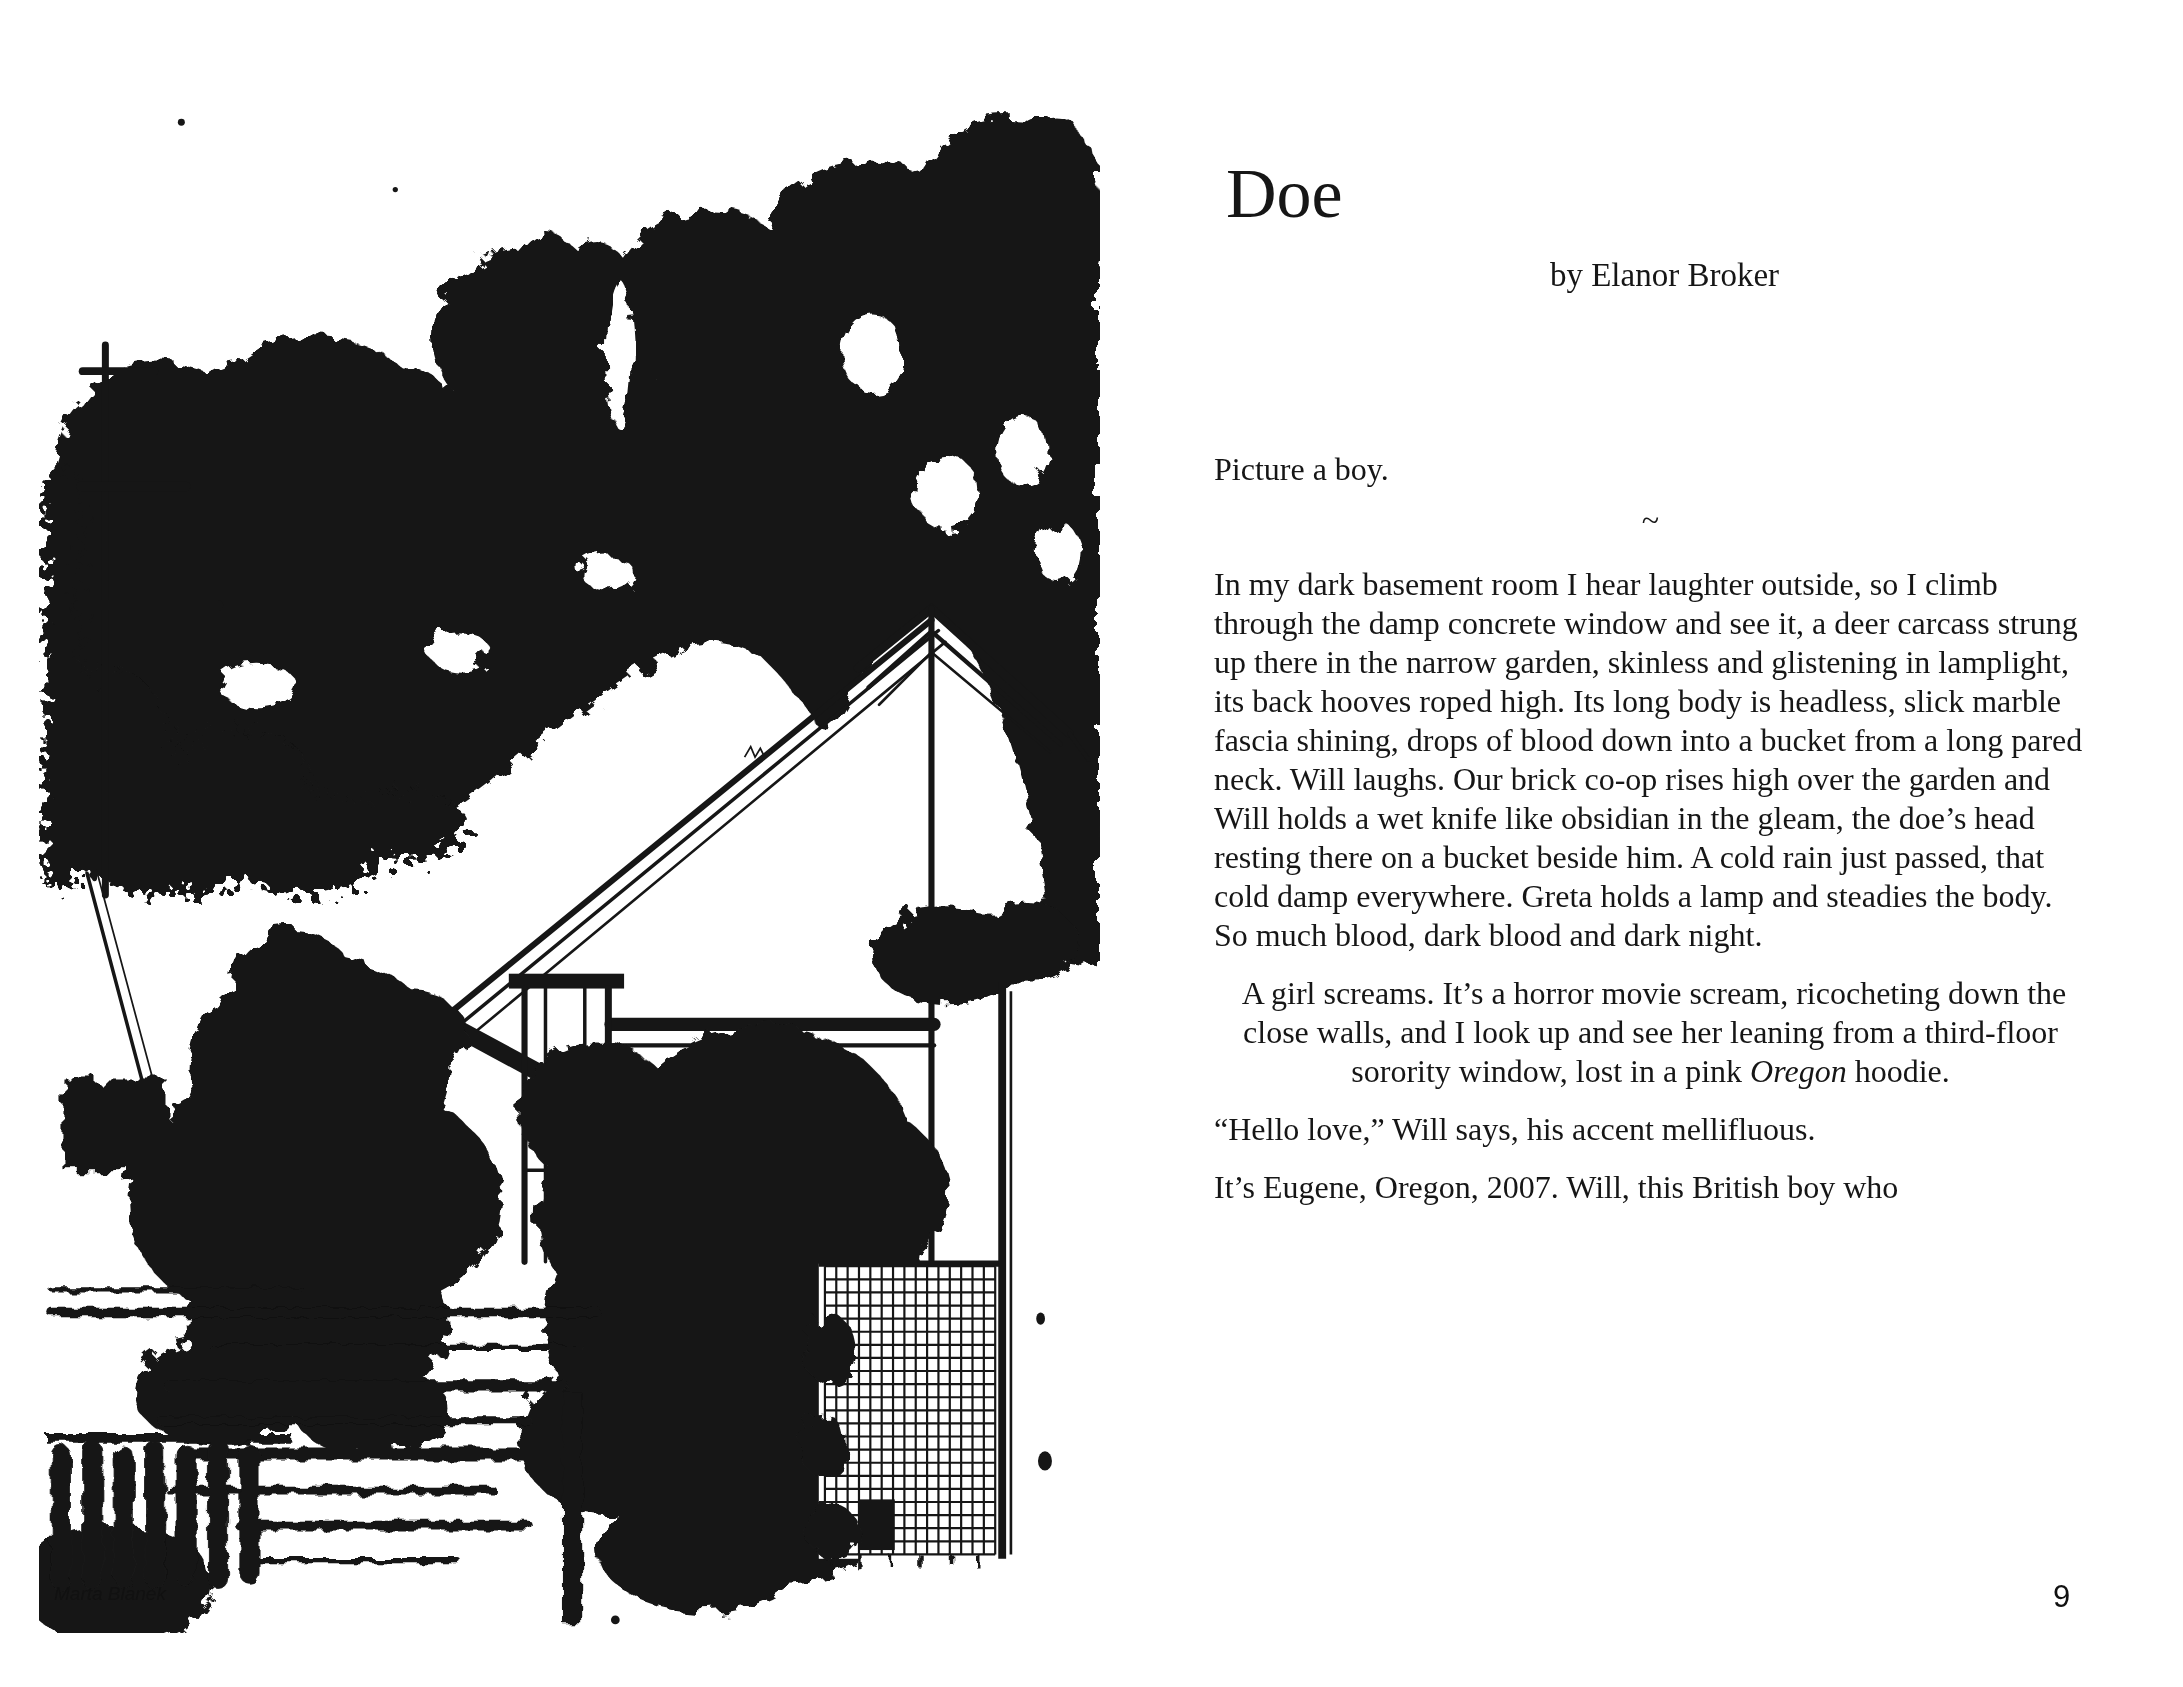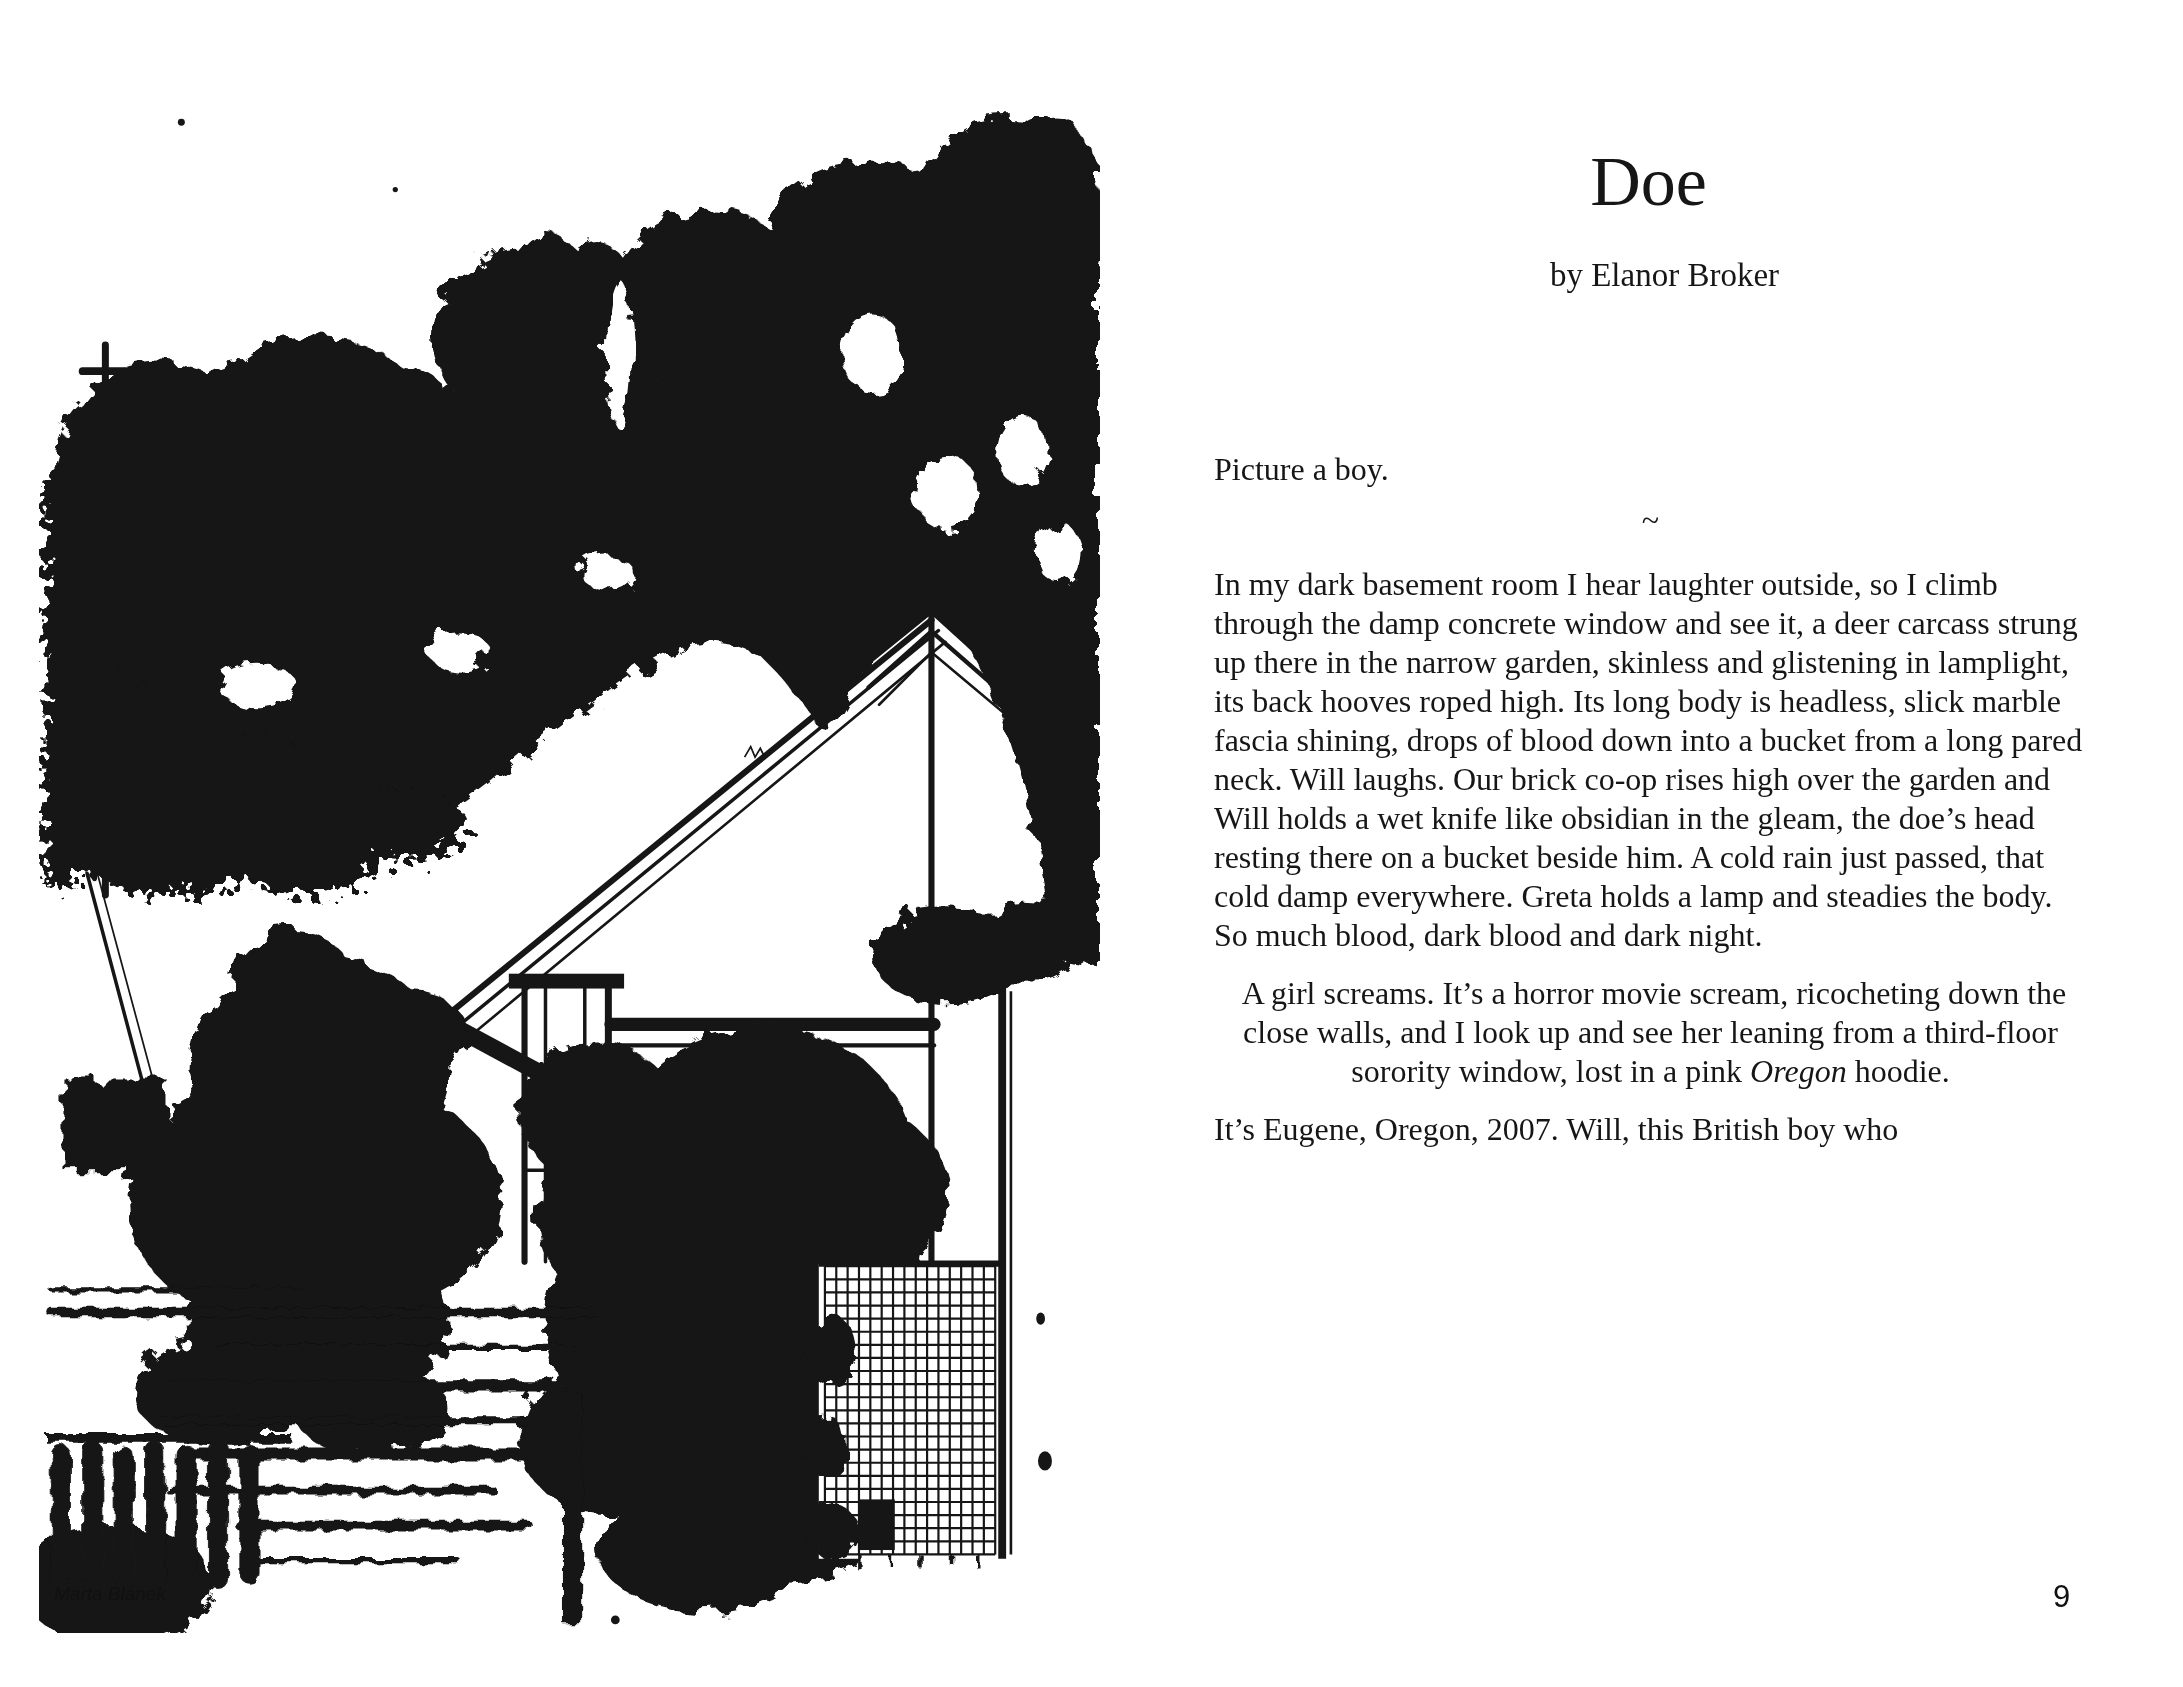--- a/index.html
+++ b/index.html
@@ -6,21 +6,21 @@
   .page {
     position:relative; width:2184px; height:1687px;
     background:#ffffff; overflow:hidden;
     font-family:"Liberation Serif", serif; color:#161616;
   }
   .illustration { position:absolute; left:39px; top:83px; width:1061px; height:1550px; }
   .illustration svg { display:block; width:100%; height:100%; }
 
   .page-title {
     position:absolute; left:1214px; top:147px; width:869px;
-    font-size:70px; font-weight:400; text-align:center; line-height:1; margin:0;
+    font-size:70px; font-weight:400; text-align:left; line-height:1; margin:12px;
   }
   .byline {
     position:absolute; left:1214px; top:241px; width:869px;
     font-size:33px; text-align:center; margin:16px;
   }
   .body-text {
     position:absolute; left:1214px; top:450px; width:873px;
     font-size:32px; line-height:39px;
   }
   .body-text p { margin:0 0 19px 0; }
@@ -196,20 +196,21 @@
   </div>
 
   <h1 class="page-title">Doe</h1>
   <div class="byline">by Elanor Broker</div>
 
   <div class="body-text">
     <p class="opening">Picture a boy.</p>
     <p class="sep">~</p>
     <p>In my dark basement room I hear laughter outside, so I climb through the damp concrete window and see it, a deer carcass strung up there in the narrow garden, skinless and glistening in lamplight, its back hooves roped high. Its long body is headless, slick marble fascia shining, drops of blood down into a bucket from a long pared neck. Will laughs. Our brick co-op rises high over the garden and Will holds a wet knife like obsidian in the gleam, the doe’s head resting there on a bucket beside him. A cold rain just passed, that cold damp everywhere. Greta holds a lamp and steadies the body. So much blood, dark blood and dark night.</p>
     <p class="indented"><span>A girl screams. It’s a horror movie scream, ricocheting down the close walls, and I look up and see her leaning from a third-floor sorority window, lost in a pink </span><span class="ital">Oregon</span><span> hoodie.</span></p>
+    <p>“Hello love,” Will says, his accent mellifluous.</p>
     <p>It’s Eugene, Oregon, 2007. Will, this British boy who</p>
   </div>
 
   <div class="artist-credit">Marta Blanek</div>
   <div class="page-number">9</div>
 
 </div>
 
 
 </body></html>

